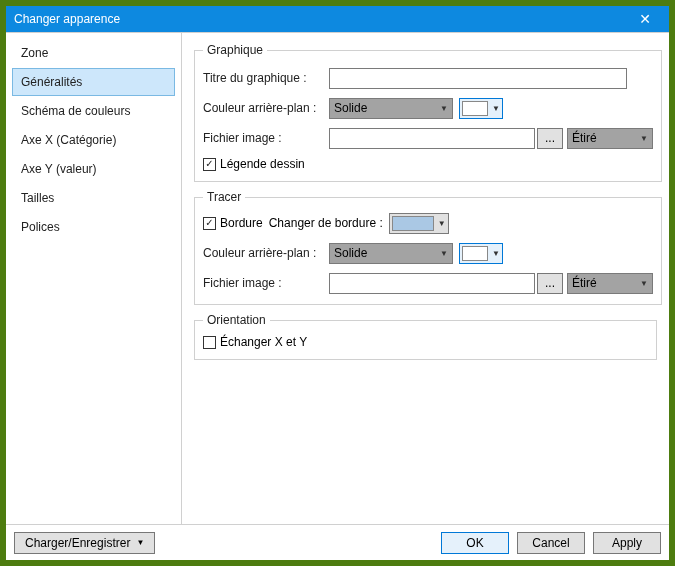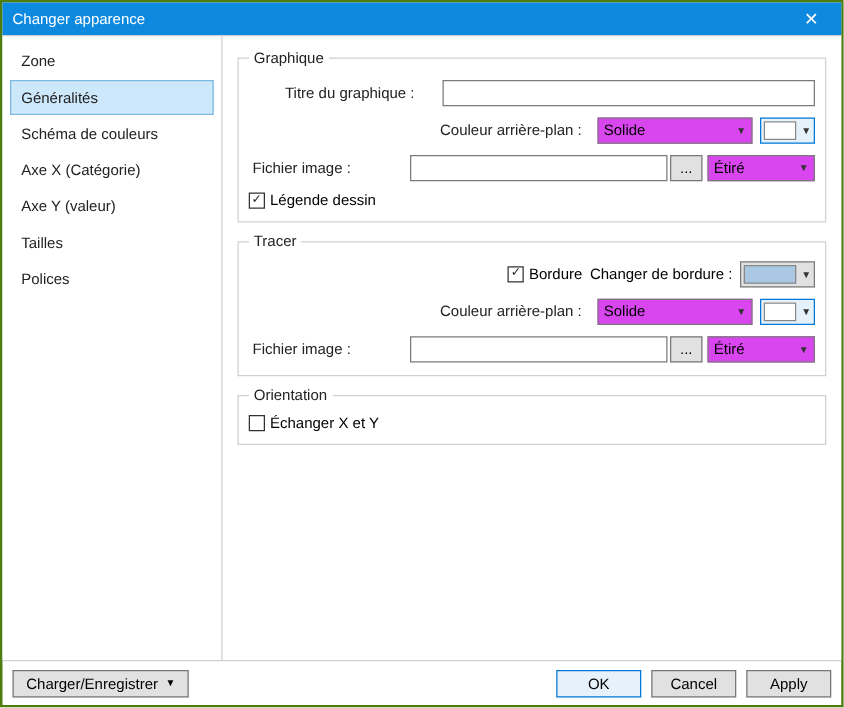--- a/index.html
+++ b/index.html
@@ -1,34 +1,34 @@
 <!DOCTYPE html>
 <html><head>
 <meta charset="utf-8">
 <style>
 * { box-sizing: border-box; margin: 0; padding: 0; font-family: "Segoe UI", Tahoma, sans-serif; font-size: 12px; }
 body { background: #fff; }
-.window { width: 675px; height: 566px; border: 2px solid #4d7c0f; display: flex; flex-direction: column; }
+.window { width: 675px; height: 566px; border: 6px solid #4d7c0f; display: flex; flex-direction: column; }
 .titlebar { background: #0d89e0; color: #fff; height: 26px; display: flex; align-items: center; justify-content: space-between; padding: 0 6px 0 8px; }
 .titlebar .title { font-size: 12px; }
 .titlebar .close { width: 36px; text-align: center; font-size: 14px; cursor: default; }
 .content { flex: 1; display: flex; background: #fff; border-top: 1px solid #d0d0d0; }
 .sidebar { width: 176px; border-right: 1px solid #d0d0d0; display: flex; flex-direction: column; }
 .side-items { padding: 6px 6px 0 6px; }
 .side-item { padding: 6px 8px; border: 1px solid transparent; margin-bottom: 1px; cursor: default; color: #222; }
 .side-item.active { background: #cde7fb; border: 1px solid #7ab9e3; }
 .main { flex: 1; padding: 10px 12px 0 12px; overflow: hidden; }
 fieldset { border: 1px solid #d0d0d0; margin-bottom: 8px; padding: 6px 8px 10px 8px; }
 legend { padding: 0 4px; color: #222; }
-.row { display: flex; align-items: center; margin-top: 8px; min-height: 22px; justify-content: flex-end; }
+.row { display: flex; align-items: center; margin-top: 8px; min-height: 22px; }
 .row:first-of-type { margin-top: 4px; }
 .label { width: 126px; color: #222; }
 .input-text { width: 298px; height: 21px; border: 1px solid #7a7a7a; background: #fff; padding: 0 4px; }
 .input-text.short { width: 206px; }
-.combo { height: 21px; border: 1px solid #7a7a7a; background: #d946ef; display: inline-flex; align-items: center; justify-content: space-between; padding: 0 4px; cursor: default; }
+.combo { height: 21px; border: 1px solid #7a7a7a; background: #a3a3a3; display: inline-flex; align-items: center; justify-content: space-between; padding: 0 4px; cursor: default; }
 .combo.solid { width: 124px; }
 .combo.stretch { width: 86px; }
 .combo .arrow, .colorbtn .arrow { font-size: 8px; color: #333; margin-left: 4px; }
 .colorbtn { height: 21px; width: 44px; border: 1px solid #0078d7; display: inline-flex; align-items: center; padding: 2px; background: #e5f1fb; cursor: default; }
 .colorbtn .swatch { flex: 1; height: 100%; background: #fff; border: 1px solid #888; }
 .colorbtn.gray { border: 1px solid #7a7a7a; background: #e1e1e1; }
 .colorbtn.gray .swatch { background: #f0f0f0; }
 .ellipsis { width: 26px; height: 21px; border: 1px solid #777; background: #e1e1e1; text-align: center; line-height: 18px; cursor: default; margin: 0 4px 0 2px; }
 .checkbox-row { display: flex; align-items: center; margin-top: 8px; gap: 4px; }
 .chk { width: 13px; height: 13px; border: 1px solid #333; background: #fff; display: inline-flex; align-items: center; justify-content: center; font-size: 10px; line-height: 10px; color: #222; cursor: default; }

